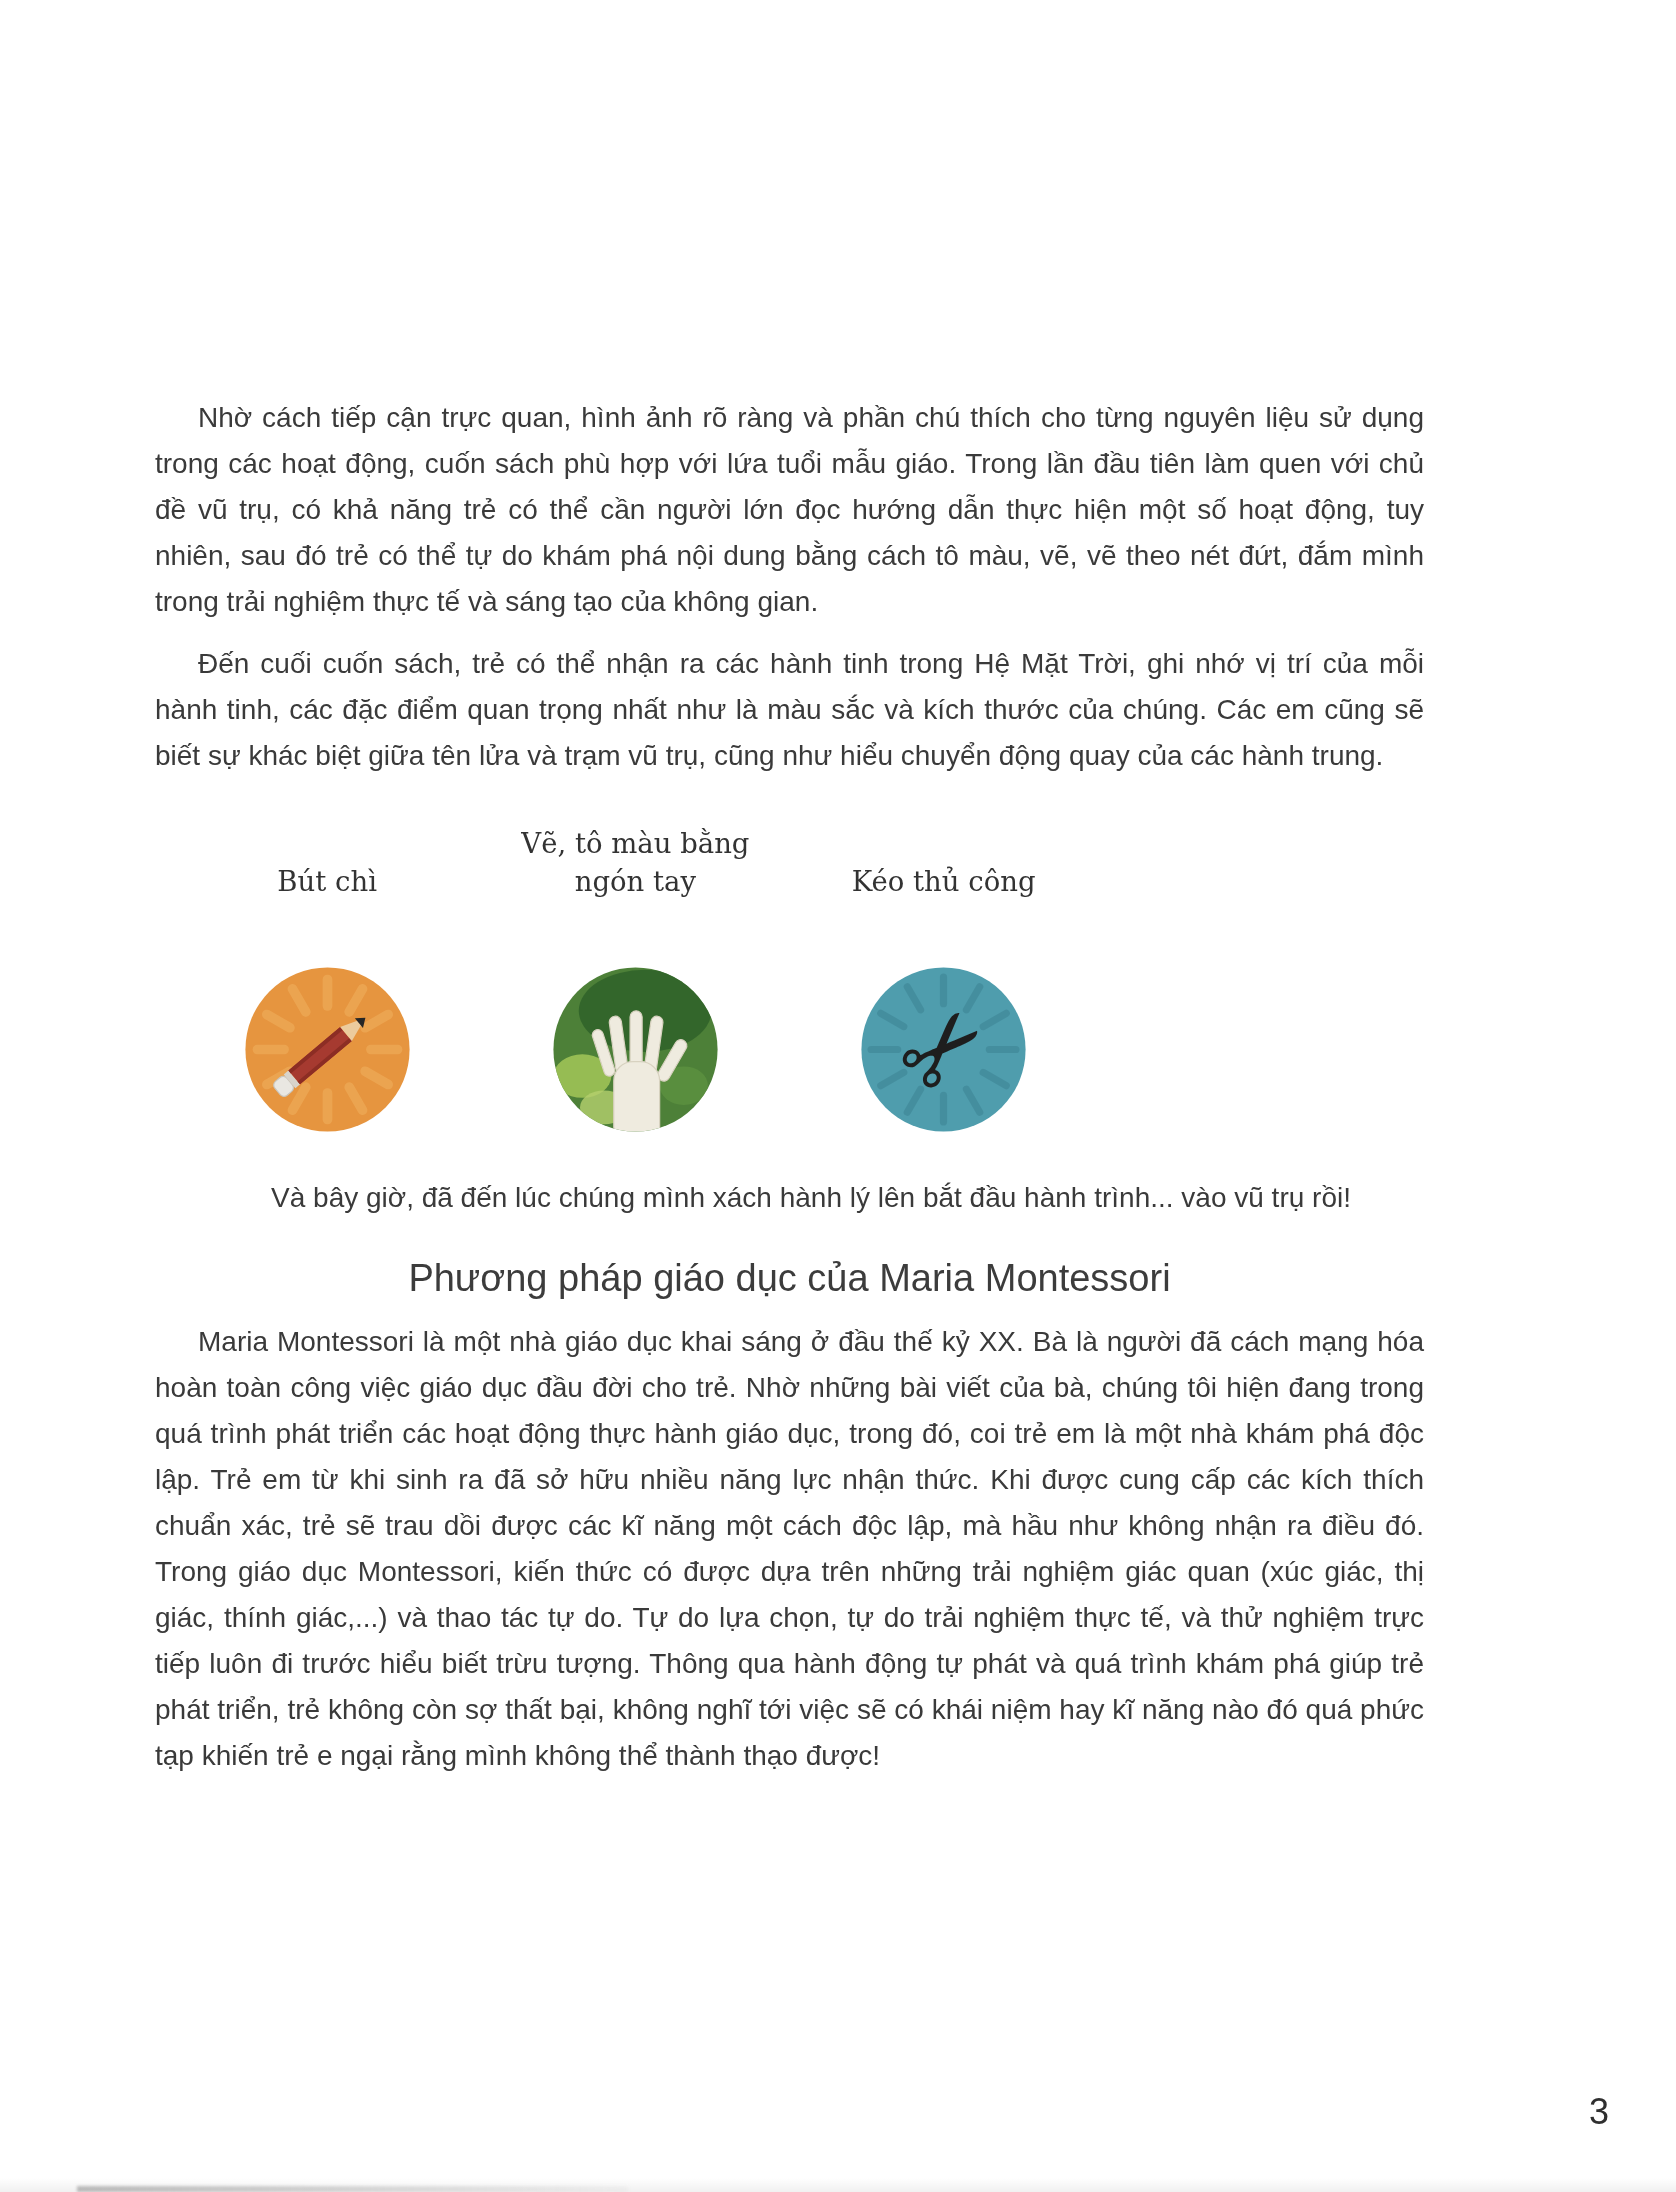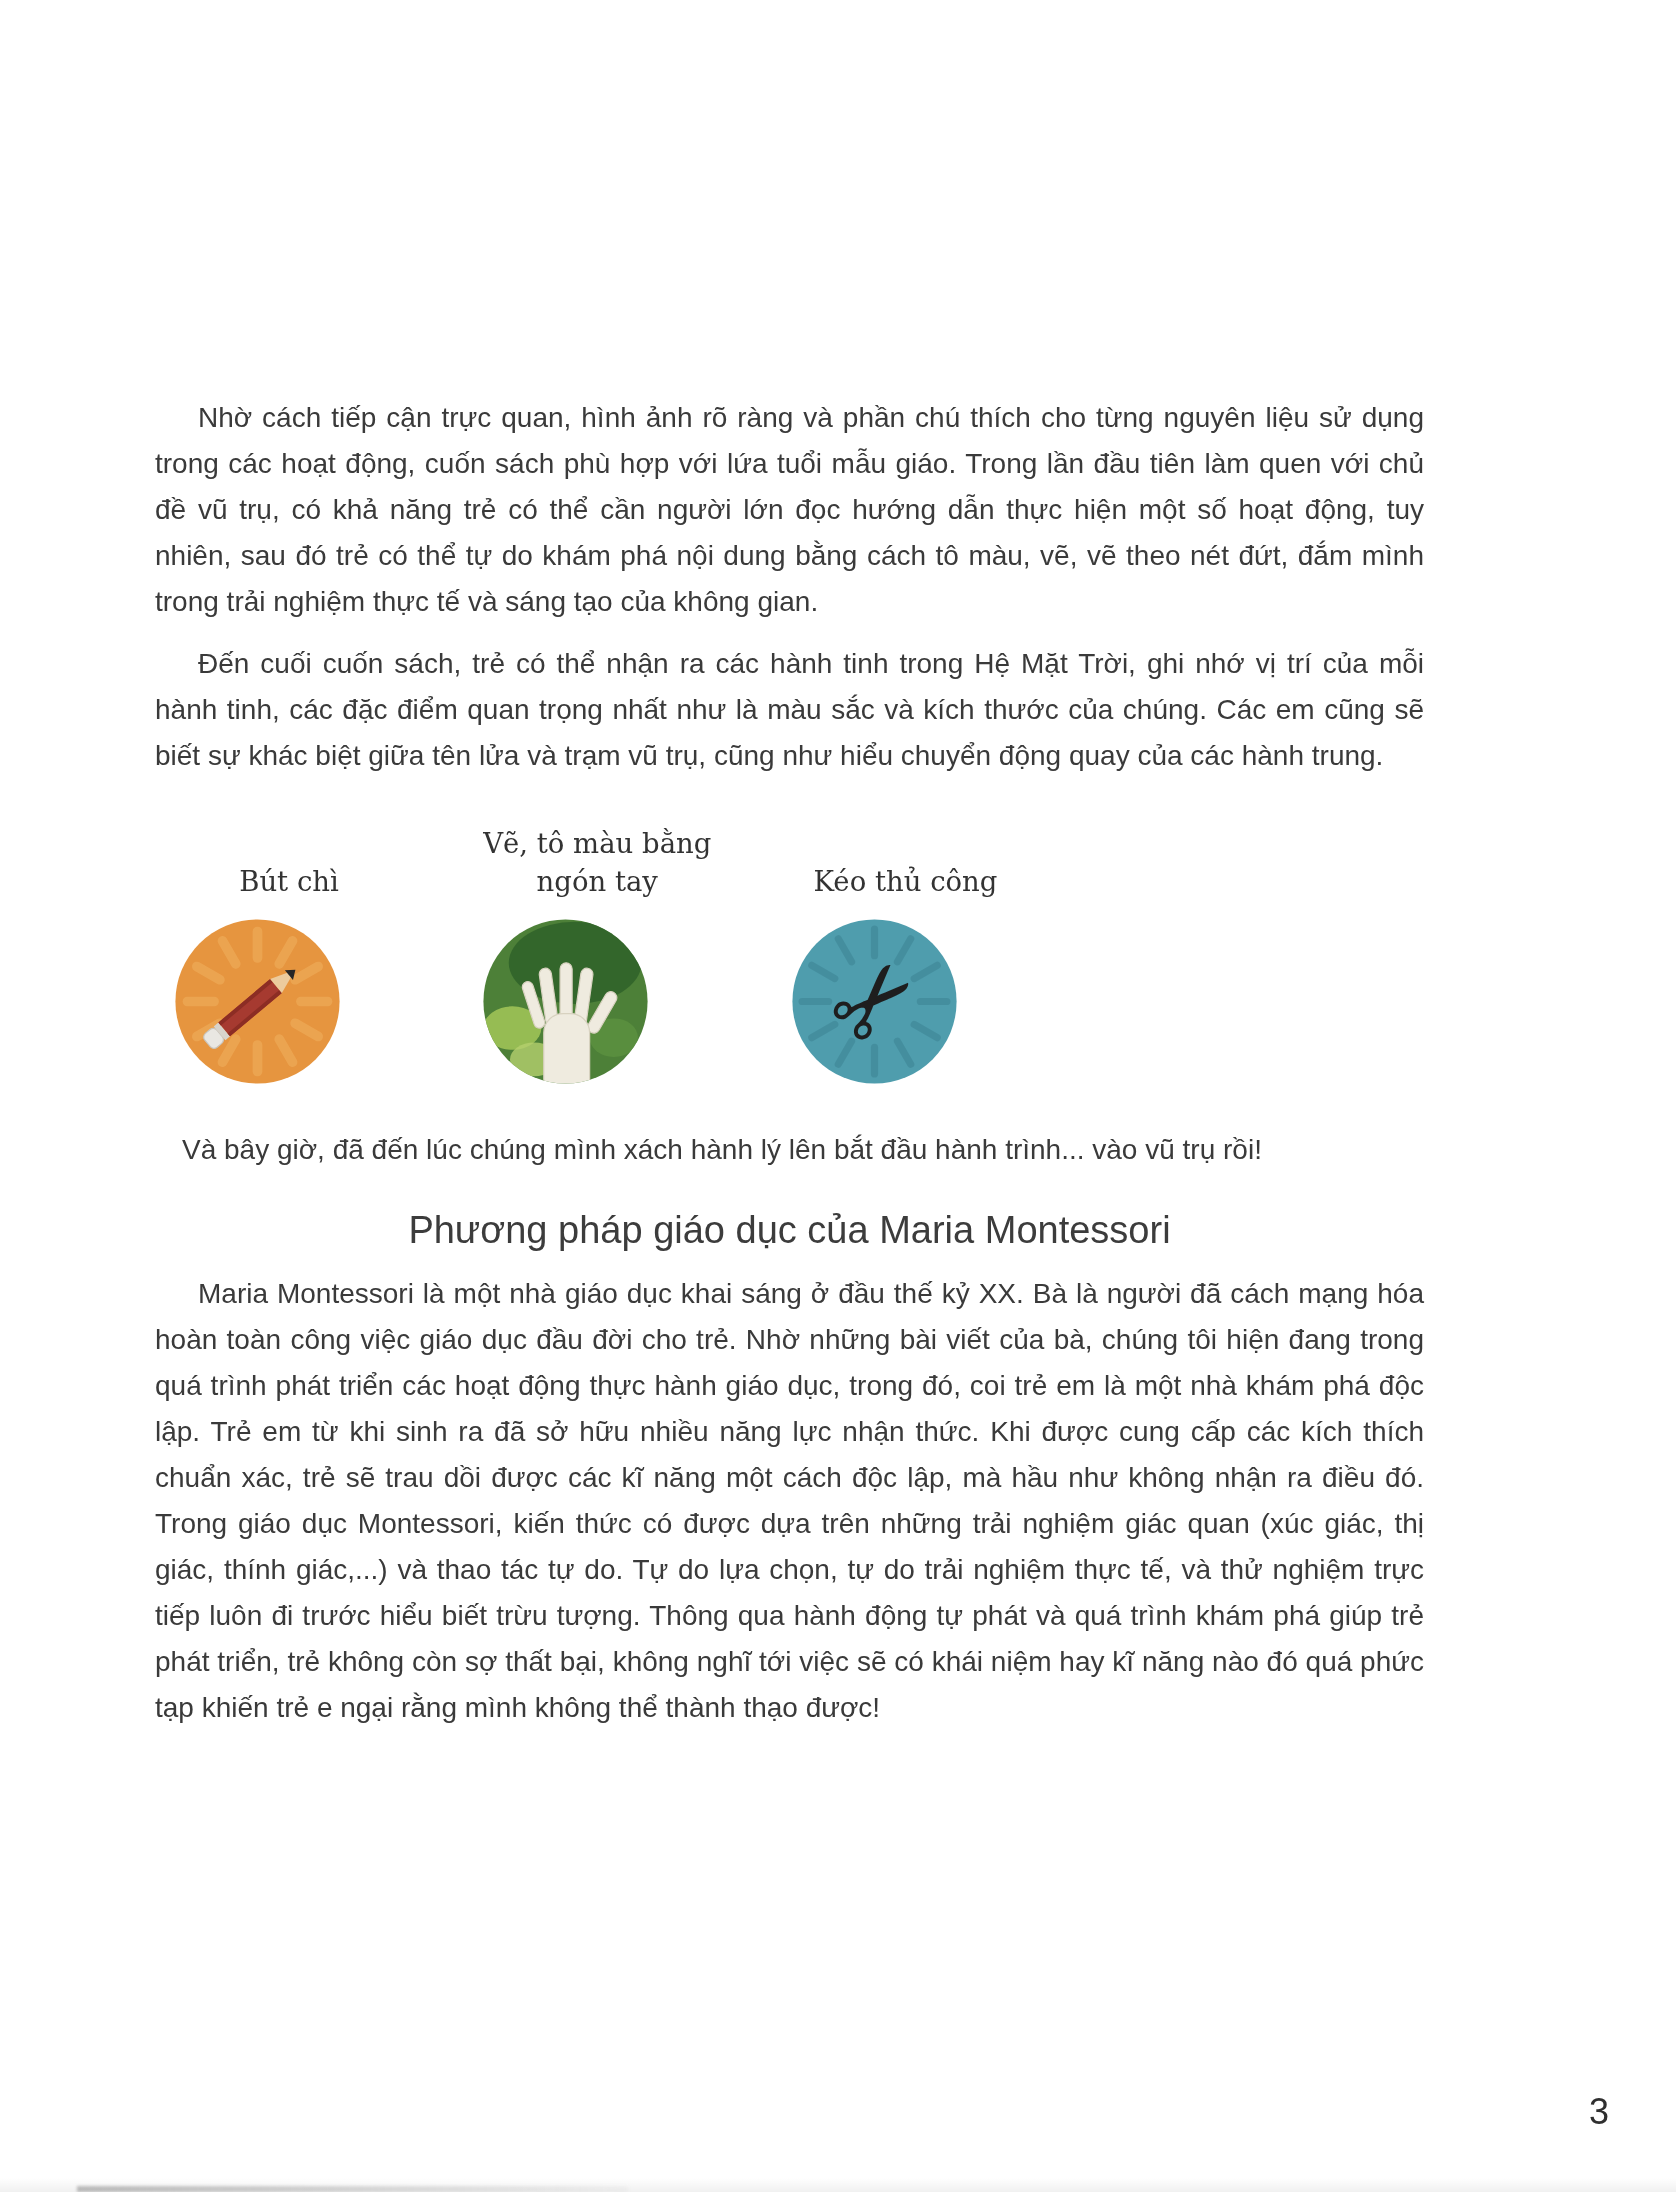--- a/index.html
+++ b/index.html
@@ -27,20 +27,22 @@
   .sp-before{margin-top:46px;}
   .icons-row{
     display:grid;
     grid-template-columns:repeat(4,1fr);
     padding:0 34px;
     margin-top:38px;
   }
   .icon-item{
     display:flex;
     flex-direction:column;
+    align-items:center;
+    gap:48px;
   }
   .icon-label{
     font-family:"DejaVu Serif",serif;
     font-size:27.5px;
     line-height:38px;
     text-align:center;
     color:#333333;
     max-width:232px;
     min-height:83px;
     display:flex;
@@ -49,20 +51,21 @@
     margin-bottom:17px;
   }
   .icon-circle{width:169px;height:169px;}
   .icon-circle svg{width:169px;height:169px;display:block;}
   p.journey{
     margin:41px 0 0 0;
     font-size:28px;
     line-height:46px;
     text-indent:43px;
     color:#3a3a3a;
+    text-align:center;
   }
   h1.heading{
     margin:32px 0 0 0;
     font-size:38px;
     line-height:50px;
     font-weight:normal;
     text-align:center;
     color:#3c3c3c;
   }
   .montessori-p{margin-top:45px;}

